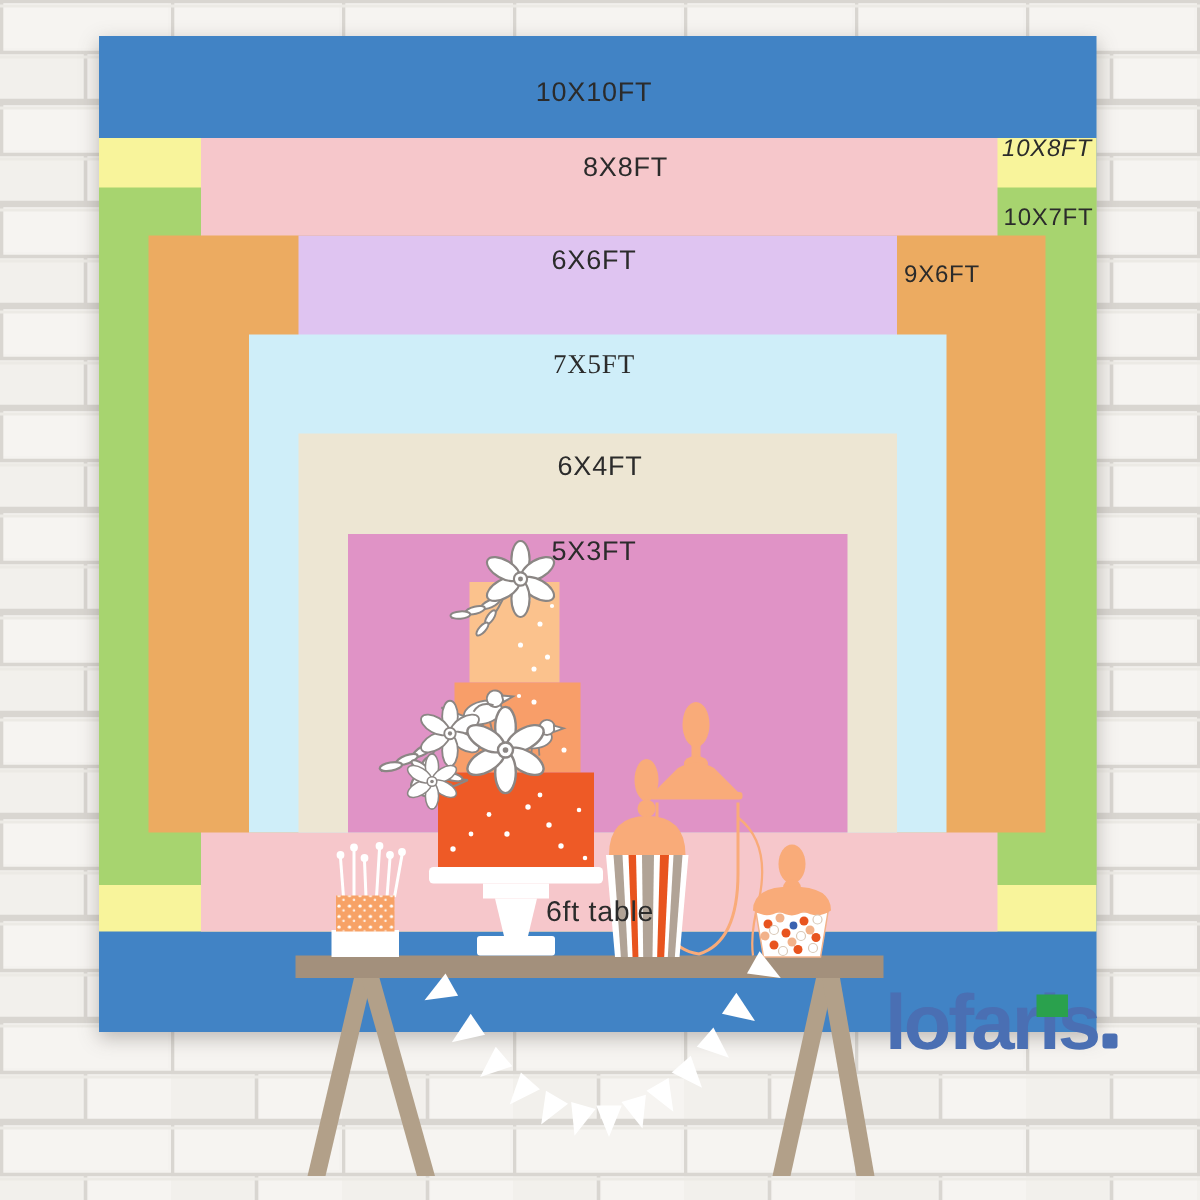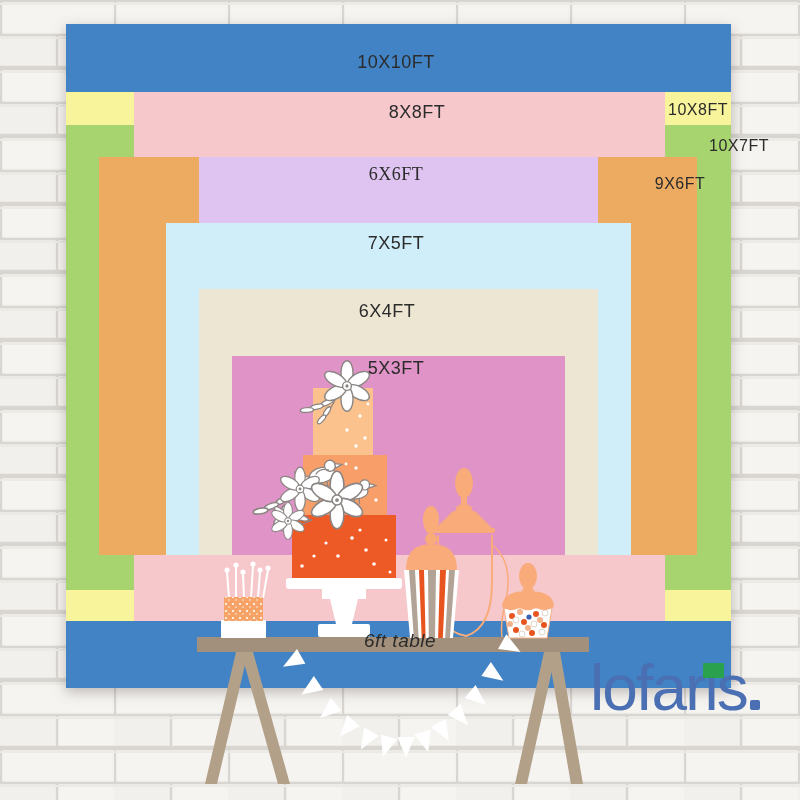--- a/index.html
+++ b/index.html
@@ -8,21 +8,21 @@
   .wall{position:absolute;left:0;top:0;z-index:0;}
   .chart-layer{position:absolute;left:0;top:0;width:800px;height:800px;z-index:1;}
   .backdrop-rect{position:absolute;}
   .backdrop-rect.base{box-shadow:0 4px 12px rgba(80,75,70,.35);}
   .size-label{position:absolute;transform:translate(-50%,-50%);font-size:18px;color:#2b2b2b;
     letter-spacing:.5px;white-space:nowrap;z-index:3;}
   .size-label.side{font-size:16px;}
   .scene{position:absolute;left:0;top:0;z-index:2;}
   .table-label{position:absolute;transform:translate(-50%,-50%);font-size:19px;color:#2b2b2b;
     letter-spacing:.5px;z-index:3;white-space:nowrap;}
-  .logo{position:absolute;left:590px;top:656px;z-index:4;font-weight:normal;font-size:64px;
+  .logo{position:absolute;left:590px;top:656px;z-index:4;font-weight:bold;font-size:52px;
     line-height:1;letter-spacing:-2px;color:#4a6fb3;}
   .logo .wordmark span{display:inline-block;}
   .logo .logo-i{position:relative;}
   .logo .logo-green{position:absolute;left:-2px;top:7px;width:21px;height:15px;background:#2aa14d;}
   .logo .logo-dot{display:inline-block;width:10px;height:10px;border-radius:2px;background:#4a6fb3;
     margin-left:3px;}
 </style>
 </head>
 <body>
 
@@ -47,27 +47,27 @@
       <div class="backdrop-rect base" style="left: 66px; top: 24px; width: 665px; height: 664px; background: rgb(65, 131, 197);"></div>
       <div class="backdrop-rect" style="left: 66px; top: 92px; width: 665px; height: 529px; background: rgb(248, 244, 155);"></div>
       <div class="backdrop-rect" style="left: 66px; top: 125px; width: 665px; height: 465px; background: rgb(167, 212, 111);"></div>
       <div class="backdrop-rect" style="left: 134px; top: 92px; width: 531px; height: 529px; background: rgb(246, 199, 203);"></div>
       <div class="backdrop-rect" style="left: 99px; top: 157px; width: 598px; height: 398px; background: rgb(236, 171, 97);"></div>
       <div class="backdrop-rect" style="left: 199px; top: 157px; width: 399px; height: 398px; background: rgb(223, 196, 241);"></div>
       <div class="backdrop-rect" style="left: 166px; top: 223px; width: 465px; height: 332px; background: rgb(207, 238, 249);"></div>
       <div class="backdrop-rect" style="left: 199px; top: 289px; width: 399px; height: 266px; background: rgb(237, 230, 211);"></div>
       <div class="backdrop-rect" style="left: 232px; top: 356px; width: 333px; height: 199px; background: rgb(224, 147, 198);"></div>
       <div class="size-label" style="left: 396px; top: 62px;">10X10FT</div>
-      <div class="size-label side" style="left: 698px; top: 110px;">10X8FT</div>
-      <div class="size-label side" style="left: 699px; top: 146px; margin-left: 40px;">10X7FT</div>
+      <div class="size-label side" style="left: 698px; top: 100px; font-style: italic;">10X8FT</div>
+      <div class="size-label side" style="left: 699px; top: 146px;">10X7FT</div>
       <div class="size-label" style="left: 417px; top: 112px;">8X8FT</div>
-      <div class="size-label side" style="left: 680px; top: 184px;">9X6FT</div>
-      <div class="size-label" style="left: 396px; top: 174px; font-family: Liberation Serif, serif;">6X6FT</div>
-      <div class="size-label" style="left: 396px; top: 243px;">7X5FT</div>
-      <div class="size-label" style="left: 387px; top: 311px;">6X4FT</div>
+      <div class="size-label side" style="left: 628px; top: 184px;">9X6FT</div>
+      <div class="size-label" style="left: 396px; top: 174px;">6X6FT</div>
+      <div class="size-label" style="left: 396px; top: 243px; font-family: Liberation Serif, serif;">7X5FT</div>
+      <div class="size-label" style="left: 400px; top: 311px;">6X4FT</div>
       <div class="size-label" style="left: 396px; top: 368px;">5X3FT</div>
     </div>
 
   <svg class="scene" width="800" height="800">
     <defs>
       <pattern id="speckle" width="7" height="7" patternUnits="userSpaceOnUse">
         <circle cx="2" cy="2" r="1.1" fill="#ffffff"></circle>
         <circle cx="5" cy="5" r="0.8" fill="#ffffff" opacity="0.9"></circle>
       </pattern>
       <g id="flower">
@@ -245,19 +245,19 @@
         <polygon points="397.5,737.0 414.5,737.0 406.0,758.0"></polygon>
         <polygon points="414.3,734.6 430.6,729.8 428.3,752.3"></polygon>
         <polygon points="431.0,727.2 445.7,718.7 448.9,741.1"></polygon>
         <polygon points="447.8,715.0 460.5,703.8 468.0,725.2"></polygon>
         <polygon points="464.5,697.9 475.6,685.0 486.0,705.1"></polygon>
         <polygon points="481.3,675.9 490.9,661.9 503.4,680.7"></polygon>
         <polygon points="498.0,649.0 506.4,634.2 520.5,652.0"></polygon>
       </g>
   </svg>
 
-  <div class="table-label" style="left:400px;top:641px;font-style:italic;">6ft table</div>
+  <div class="table-label" style="left:400px;top:609px;">6ft table</div>
 
   <div class="logo">
     <span class="wordmark"><span>l</span><span>o</span><span>f</span><span>a</span><span>r</span><span class="logo-i">i<i class="logo-green" style="background: rgb(42, 161, 77);"></i></span><span>s</span></span><span class="logo-dot"></span>
   </div>
 
 </div>
 
 </body></html>

